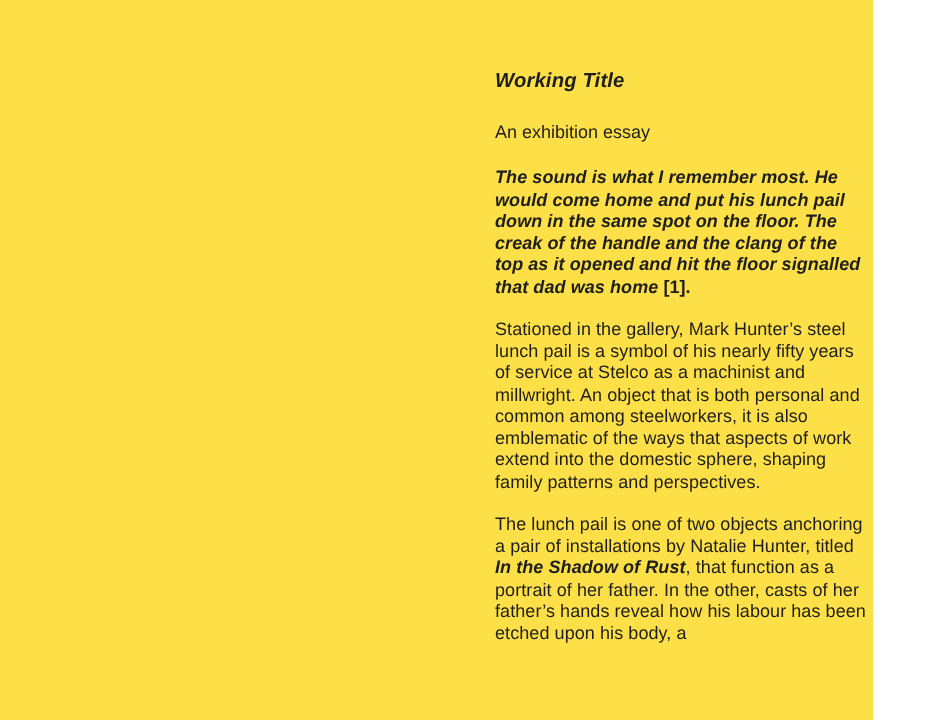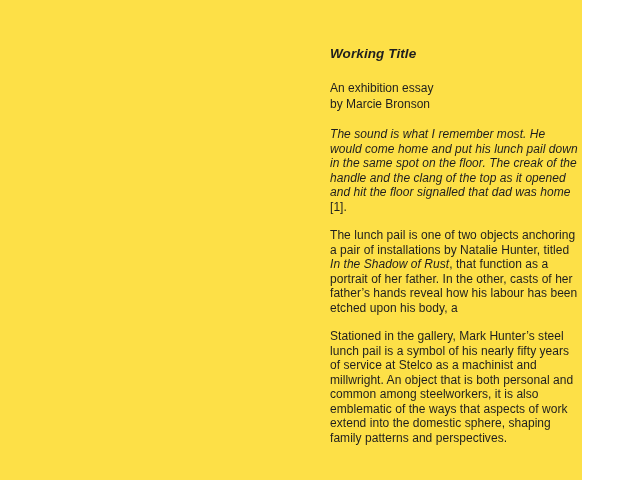--- a/index.html
+++ b/index.html
@@ -39,35 +39,36 @@
     font-size: 12px;
     line-height: 14.5px;
     margin: 0 0 14px 0;
     letter-spacing: 0.05px;
   }
   .para:last-child {
     margin-bottom: 0;
   }
   .italic {
     font-style: italic;
+    font-weight: bold;
   }
   .upright {
     font-style: normal;
   }
 </style>
 </head>
 <body>
 
 <div class="page">
   <div class="text-column">
 
     <h1 class="essay-title">Working Title</h1>
 
-    <p class="byline"><span>An exhibition essay</span><br><span>by Marcie Bronson</span></p>
+    <p class="byline"><span>An exhibition essay</span><br></p>
 
     <p class="para italic"><span>The sound is what I remember most. He would come home and put his lunch pail down in the same spot on the floor. The creak of the handle and the clang of the top as it opened and hit the floor signalled that dad was home</span><span class="upright"> [1].</span></p>
 
+    <p class="para">Stationed in the gallery, Mark Hunter’s steel lunch pail is a symbol of his nearly fifty years of service at Stelco as a machinist and millwright. An object that is both personal and common among steelworkers, it is also emblematic of the ways that aspects of work extend into the domestic sphere, shaping family patterns and perspectives.</p>
+
     <p class="para"><span>The lunch pail is one of two objects anchoring a pair of installations by Natalie Hunter, titled </span><span class="italic">In the Shadow of Rust</span><span>, that function as a portrait of her father. In the other, casts of her father’s hands reveal how his labour has been etched upon his body,  a</span></p>
-
-    <p class="para">Stationed in the gallery, Mark Hunter’s steel lunch pail is a symbol of his nearly fifty years of service at Stelco as a machinist and millwright. An object that is both personal and common among steelworkers, it is also emblematic of the ways that aspects of work extend into the domestic sphere, shaping family patterns and perspectives.</p>
 
   </div>
 </div>
 
 </body></html>

